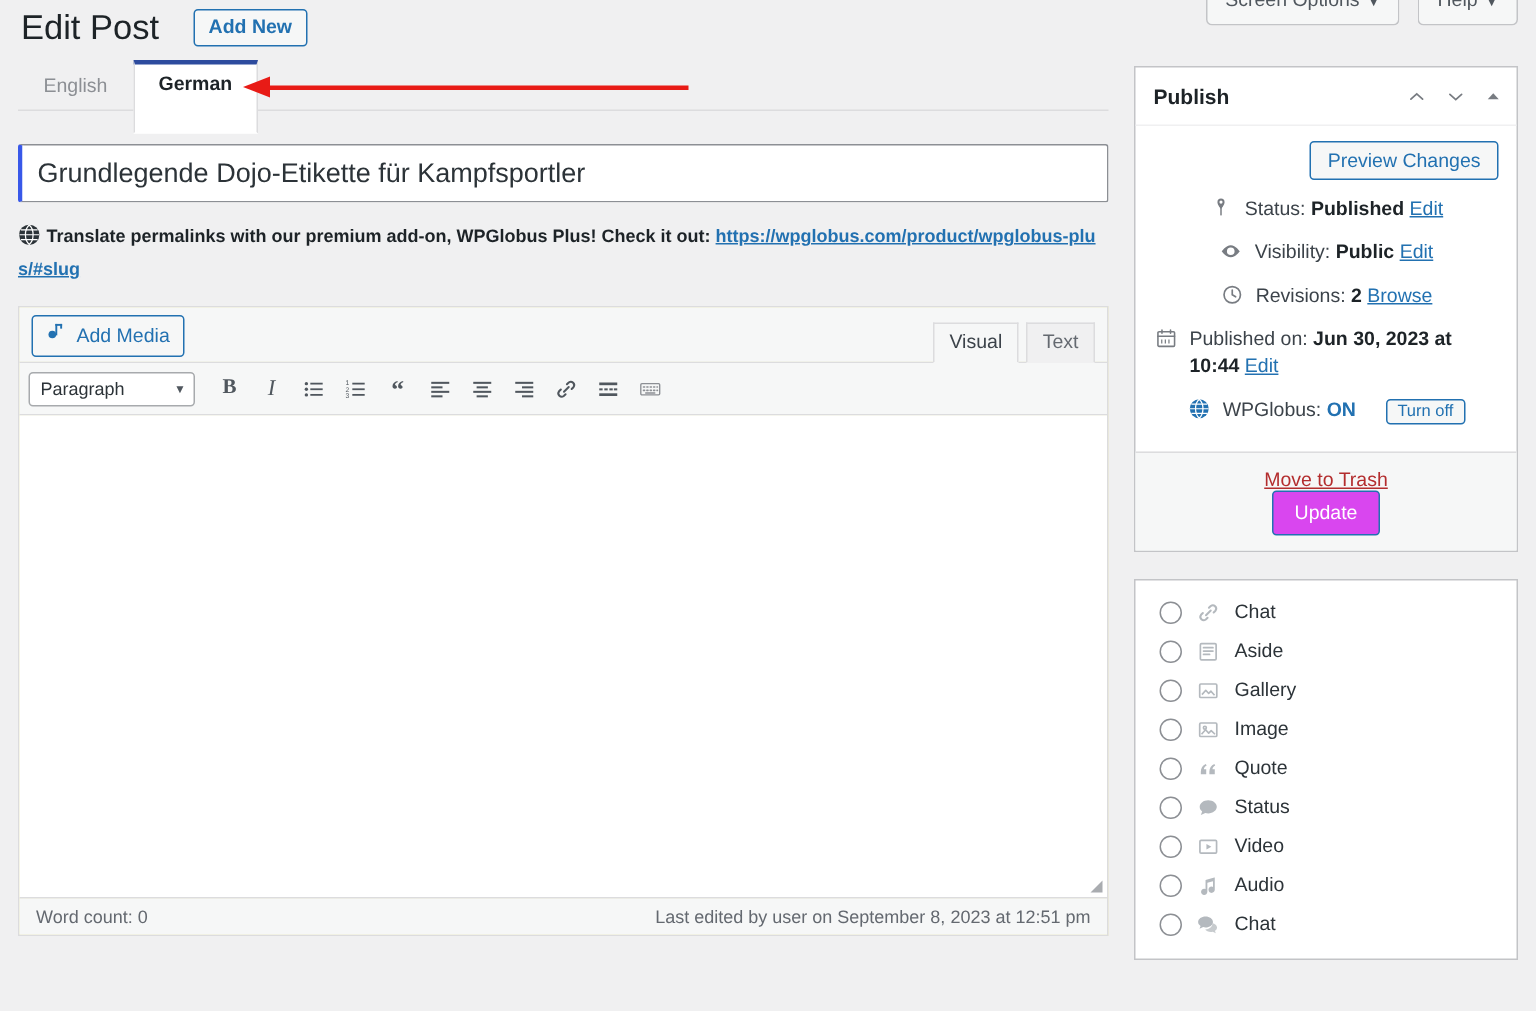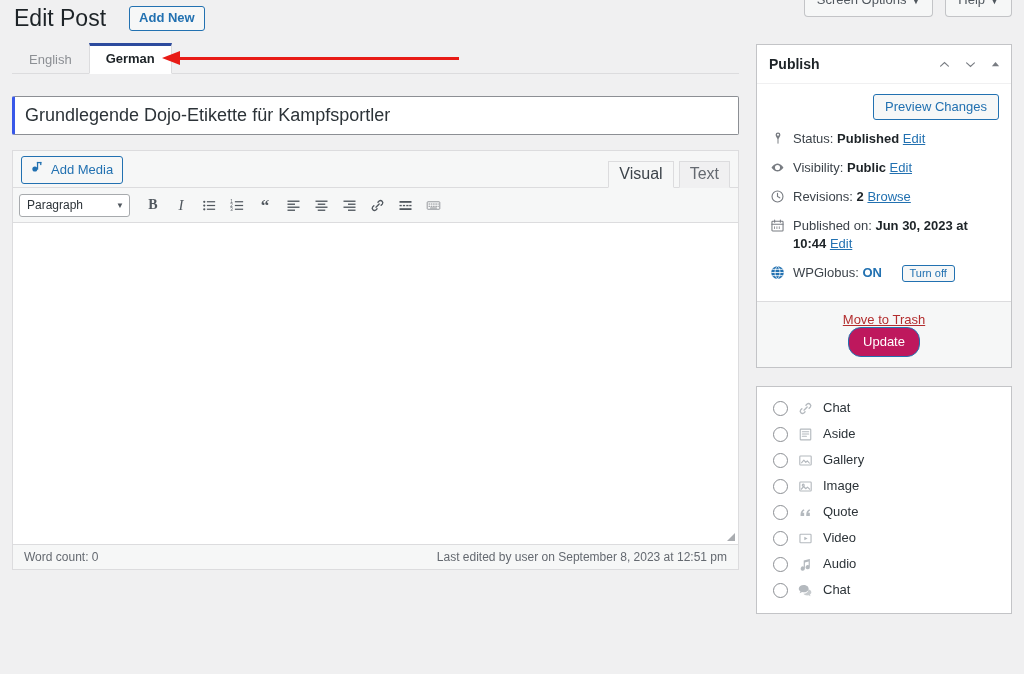--- a/index.html
+++ b/index.html
@@ -98,28 +98,28 @@
   
   .lang-tabs {
     display: flex;
     align-items: flex-end;
     height: 29px;
     border-bottom: 1px solid #dcdcde;
     position: relative;
   }
   .lang-tab {
     font-size: 13px;
-    padding: 5px 16px 6px 16px;
+    padding: 5px 16px 24px 16px;
     color: #8c8f94;
     background: transparent;
     border: 1px solid transparent;
     border-bottom: none;
     line-height: 17px;
     position: relative;
-    top: 1px;
+    top: 16px;
   }
   .lang-tab.active {
     background: #fff;
     color: #1d2327;
     font-weight: 700;
     border: 1px solid #dcdcde;
     border-top: 3px solid #2d4b9e;
     border-bottom: 1px solid #fff;
     padding-top: 4px;
   }
@@ -220,21 +220,21 @@
     padding: 3px 9px 4px 8px;
     line-height: 17px;
   }
   .editor-mode-tabs {
     position: absolute;
     right: 8px;
     bottom: -1px;
     display: flex;
   }
   .mode-tab {
-    font-size: 16px;
+    font-size: 13px;
     color: #646970;
     background: #f0f0f1;
     border: 1px solid #dcdcde;
     border-bottom-color: #f0f0f1;
     padding: 4px 10px 5px 10px;
     margin-left: 5px;
     line-height: 16px;
   }
   .mode-tab.active {
     background: #f6f7f7;
@@ -364,20 +364,21 @@
   }
 
   .pub-row {
     display: flex;
     align-items: flex-start;
     gap: 7px;
     font-size: 13px;
     color: #3c434a;
     line-height: 18px;
     margin-bottom: 11px;
+    justify-content: center;
   }
   .pub-ico {
     width: 17px;
     flex: 0 0 17px;
     display: inline-flex;
     justify-content: center;
     color: #787c82;
     margin-top: 1px;
   }
   .pub-row b { font-weight: 700; color: #1d2327; }
@@ -403,23 +404,23 @@
     padding: 10px 12px;
     margin-top: 6px;
     flex-direction: column;
   }
   .trash-link {
     color: #b32d2e;
     text-decoration: underline;
     font-size: 13px;
   }
   .update-btn {
-    background: #be185d;
+    background: #d946ef;
     border: 1px solid #2271b1;
-    border-radius: 13px;
+    border-radius: 3px;
     color: #fff;
     font-size: 13px;
     font-weight: 400;
     padding: 5px 14px 6px 14px;
     line-height: 17px;
   }
 
   
   .format-list { padding: 8px 0 10px 0; }
   .format-item {
@@ -490,20 +491,29 @@
       <div class="red-arrow">
         <div class="head"></div>
         <div class="shaft"></div>
       </div>
     </div>
 
     <div class="title-input-wrap">
       <input class="title-input" type="text" value="Grundlegende Dojo-Etikette für Kampfsportler" style="">
     </div>
 
+    <div class="permalink-row">
+      <span class="globe-ico">
+        <svg width="15" height="15" viewBox="0 0 20 20">
+          <circle cx="10" cy="10" r="9" fill="#2c3338"></circle>
+          <path d="M10 1.4c2.2 1.9 3.4 5 3.4 8.6S12.2 16.7 10 18.6C7.8 16.7 6.6 13.6 6.6 10S7.8 3.3 10 1.4z" fill="none" stroke="#fff" stroke-width="1.1"></path>
+          <path d="M1.3 10h17.4M2.6 5.6h14.8M2.6 14.4h14.8" stroke="#fff" stroke-width="1.1" fill="none"></path>
+        </svg>
+      </span><span>Translate permalinks with our premium add-on, WPGlobus Plus! Check it out: </span><a href="#">https://wpglobus.com/product/wpglobus-plus/#slug</a>
+    </div>
 
     <div class="editor">
 
       <div class="media-bar">
         <span class="add-media-btn">
           <span>
             <svg width="15" height="15" viewBox="0 0 20 20" fill="#2271b1">
               <circle cx="6.5" cy="12" r="3.4"></circle>
               <rect x="9.2" y="2.6" width="1.7" height="10.2"></rect>
               <rect x="9.2" y="2.6" width="6" height="1.7"></rect>
@@ -781,20 +791,29 @@
         <div class="format-item">
           <span class="radio"></span>
           <span class="fmt-ico">
             <svg width="15" height="15" viewBox="0 0 20 20" fill="#b4b9be">
               <path d="M3.4 12.6c0-3.2 1.6-5.6 4.4-6.8l.8 1.4c-1.6.8-2.4 2-2.4 3.2h2v4.4H3.4zm7.6 0c0-3.2 1.6-5.6 4.4-6.8l.8 1.4c-1.6.8-2.4 2-2.4 3.2h2v4.4H11z"></path>
             </svg>
           </span>
           <span>Quote</span>
         </div>
 
+        <div class="format-item">
+          <span class="radio"></span>
+          <span class="fmt-ico">
+            <svg width="15" height="15" viewBox="0 0 20 20" fill="#b4b9be">
+              <path d="M10 3.4c4.2 0 7.6 2.6 7.6 5.8 0 3.2-3.4 5.8-7.6 5.8-.9 0-1.8-.1-2.6-.4l-4 1.8 1.2-3.1C2.9 12.2 2.4 10.8 2.4 9.2c0-3.2 3.4-5.8 7.6-5.8z"></path>
+            </svg>
+          </span>
+          <span>Status</span>
+        </div>
 
         <div class="format-item">
           <span class="radio"></span>
           <span class="fmt-ico">
             <svg width="15" height="15" viewBox="0 0 20 20" fill="none" stroke="#b4b9be" stroke-width="1.5">
               <rect x="2.6" y="4.4" width="14.8" height="11.2" rx="1"></rect>
               <path d="M8.4 7.6l4.4 2.4-4.4 2.4z" fill="#b4b9be" stroke="none"></path>
             </svg>
           </span>
           <span>Video</span>

